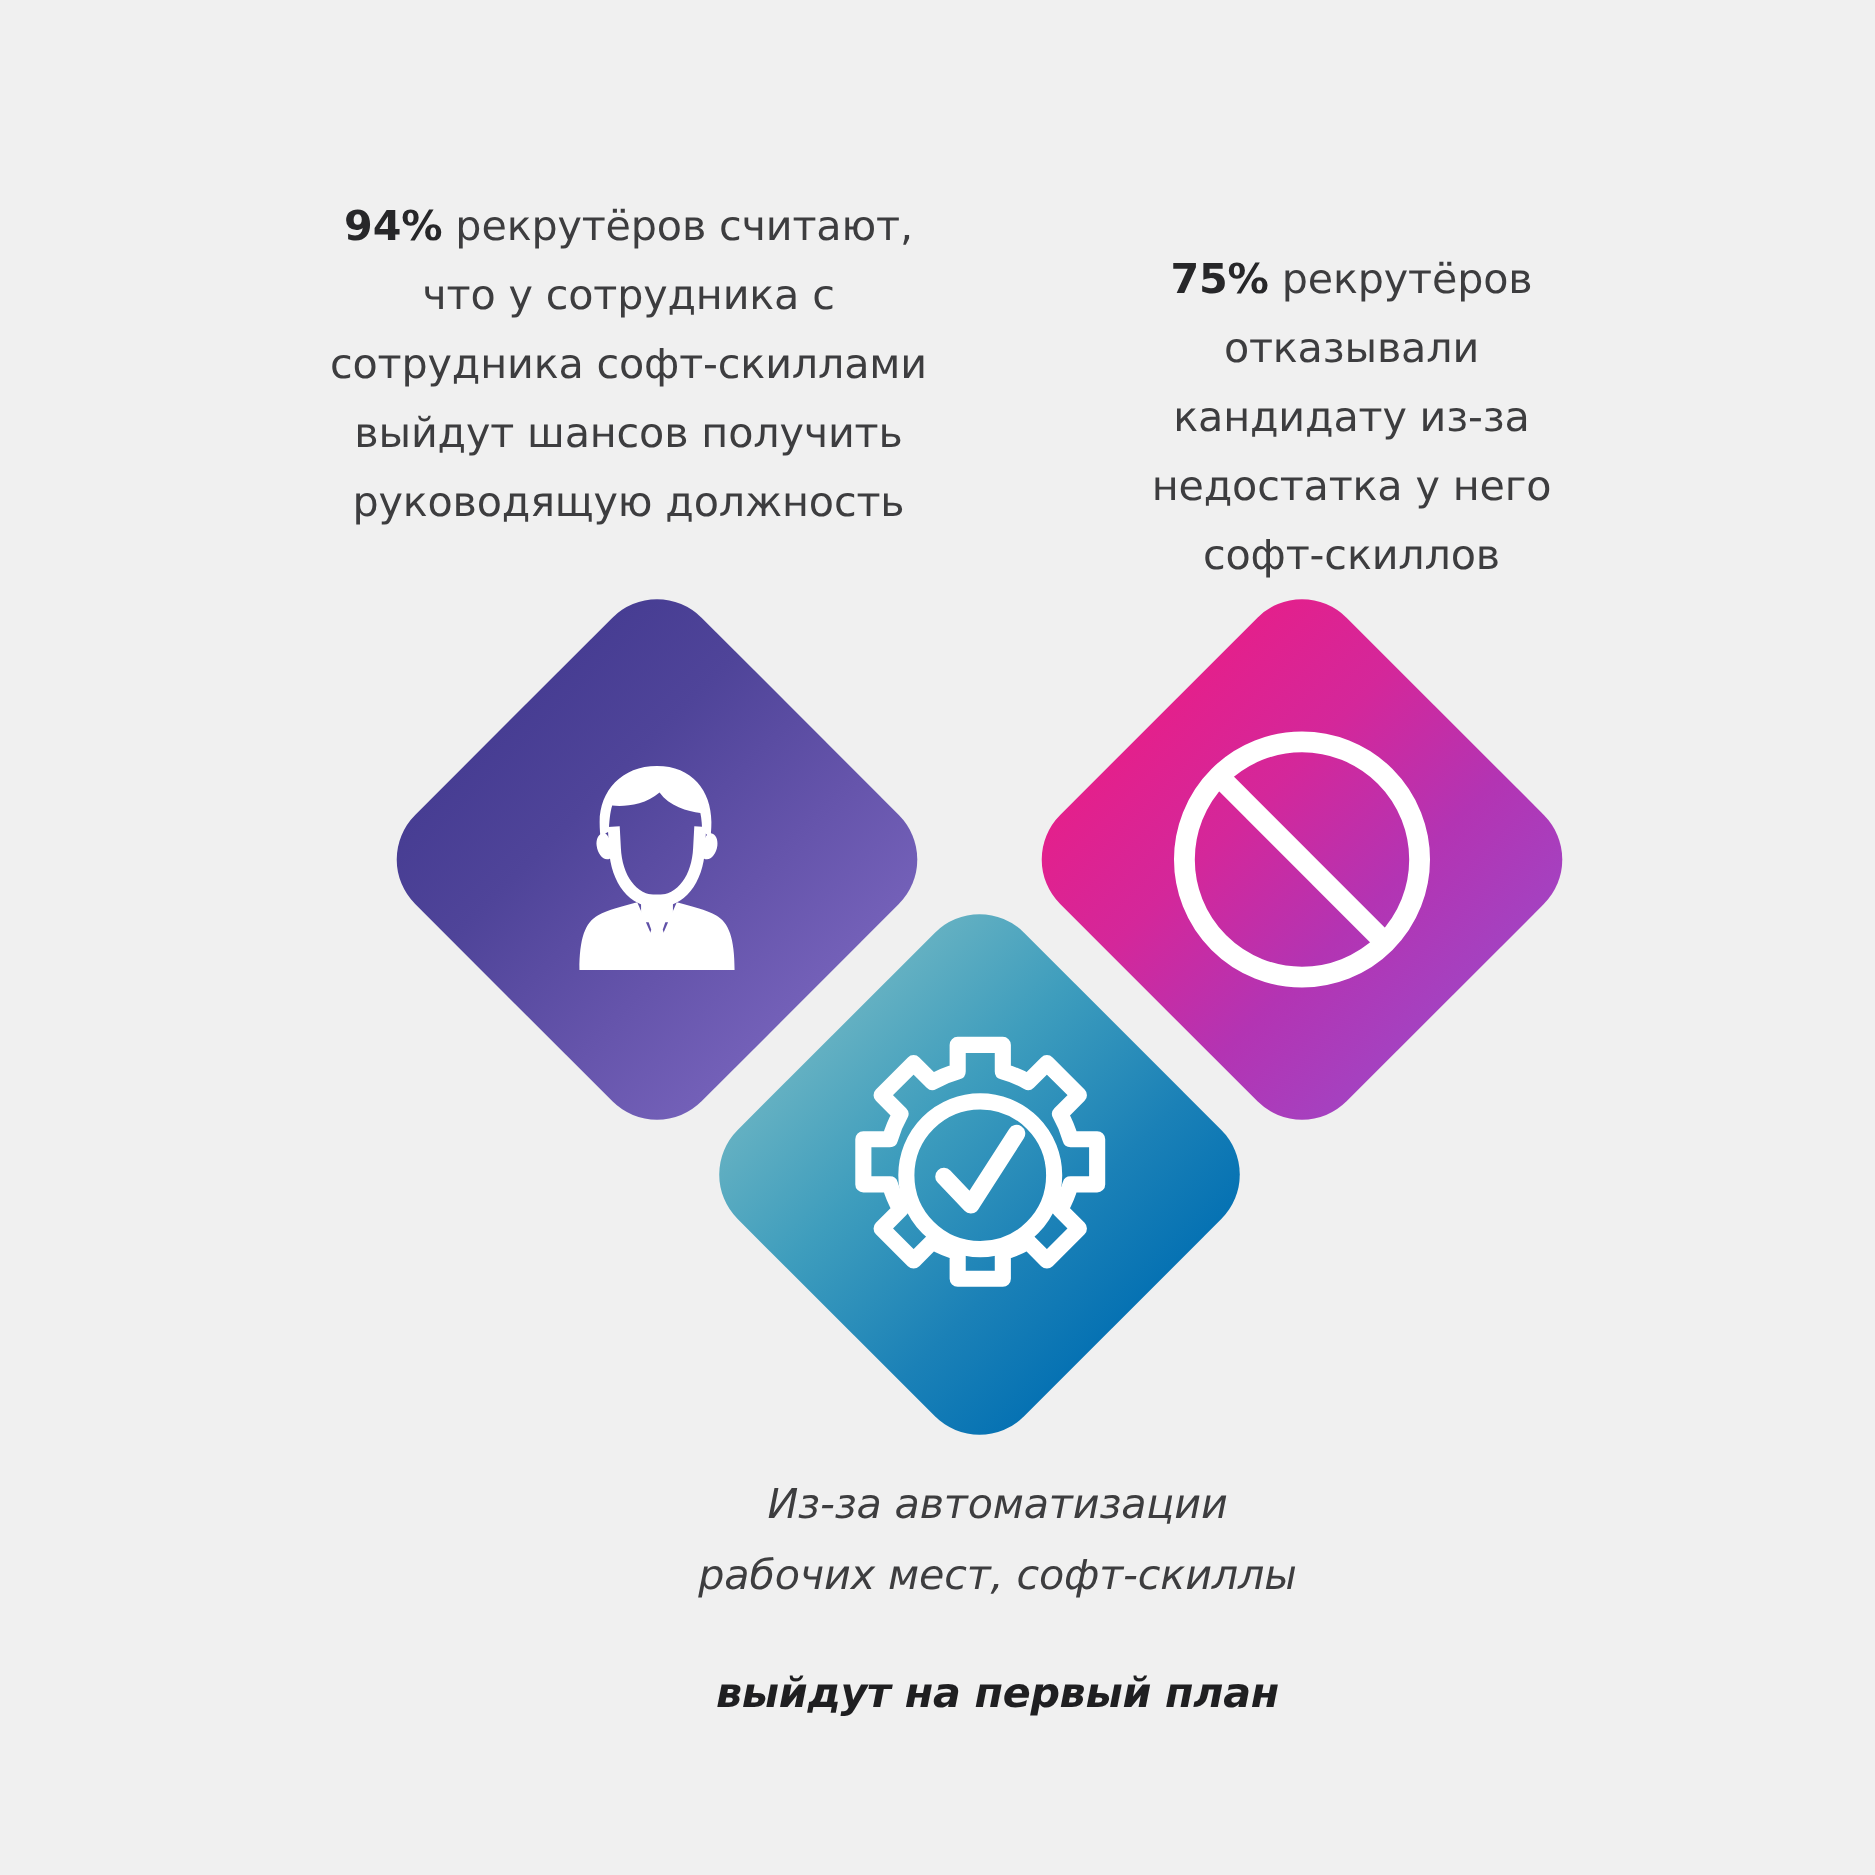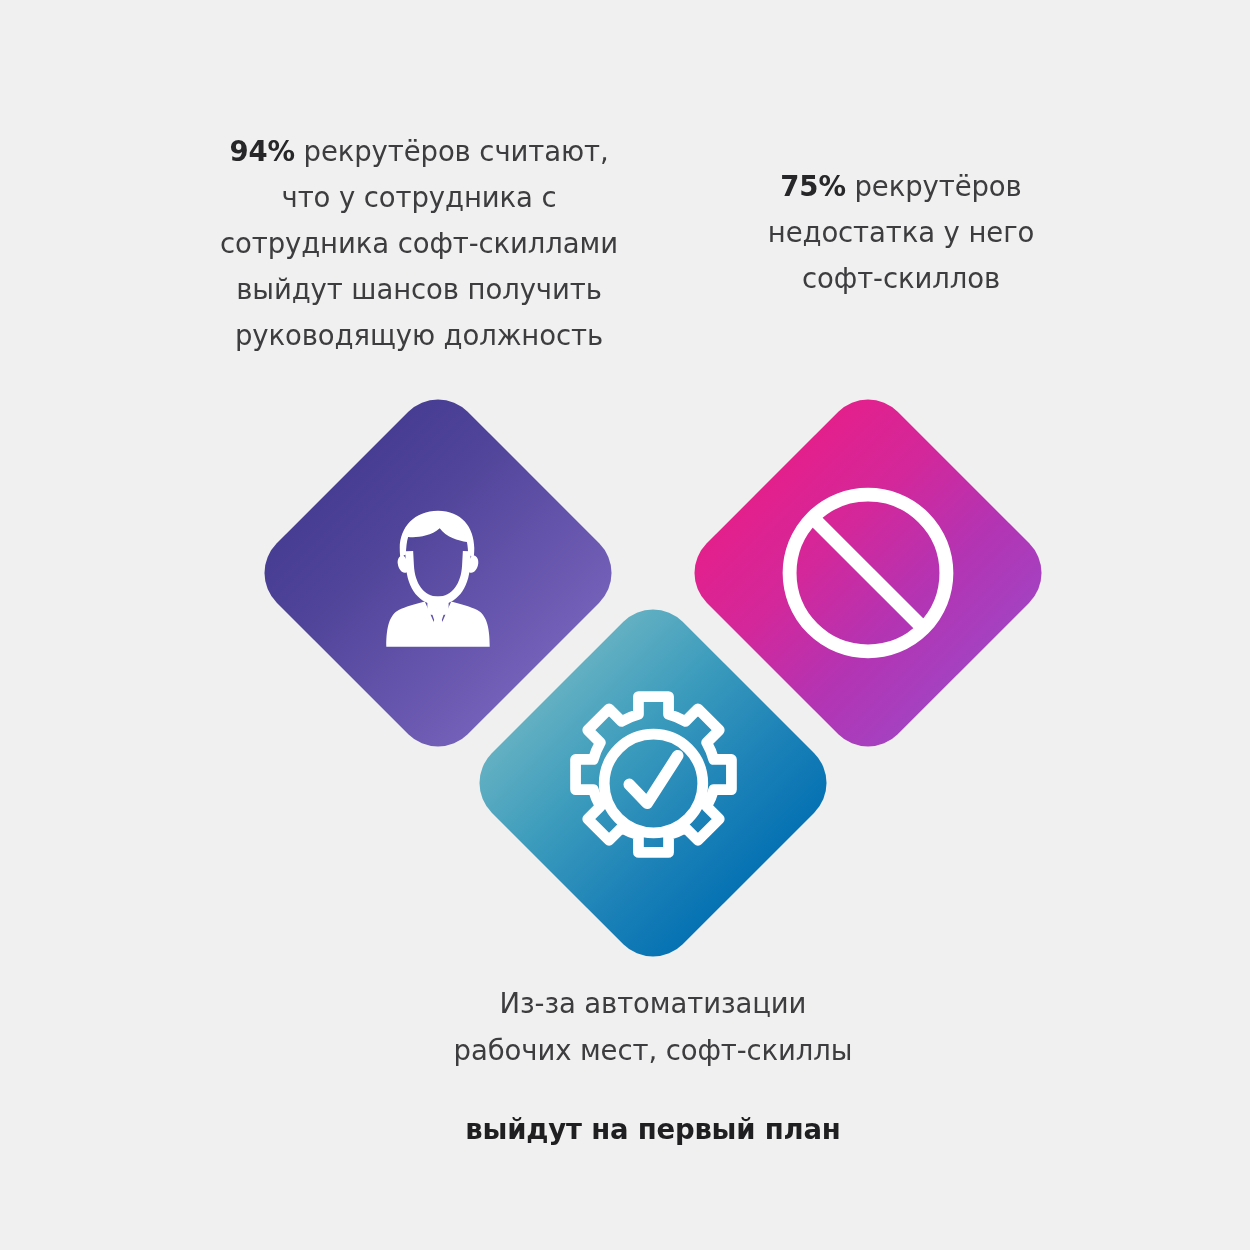--- a/index.html
+++ b/index.html
@@ -46,24 +46,25 @@
     top: 128px;
     width: 468px;
   }
   #caption-right {
     left: 736px;
     top: 128px;
     width: 330px;
     margin-top: 35px;
   }
   #caption-bottom {
-    left: 408px;
+    left: 420px;
     top: 980px;
     width: 490px;
     line-height: 47px;
+    font-style: italic;
   }
   #caption-bottom .bold-line {
     font-weight: 700;
     color: #1f1f21;
     letter-spacing: -0.2px;
     margin-top: 32px;
   }
 
   
   .diamond {
@@ -114,20 +115,22 @@
   <div class="caption" id="caption-left">
     <span class="line"><span class="strong">94%</span><span> рекрутёров считают,</span></span>
     <span class="line">что у сотрудника с</span>
     <span class="line">сотрудника софт-скиллами</span>
     <span class="line">выйдут шансов получить</span>
     <span class="line">руководящую должность</span>
   </div>
 
   <div class="caption" id="caption-right">
     <span class="line"><span class="strong">75%</span><span> рекрутёров</span></span>
+    <span class="line">отказывали</span>
+    <span class="line">кандидату из-за</span>
     <span class="line">недостатка у него</span>
     <span class="line">софт-скиллов</span>
   </div>
 
   <div class="diamond" id="diamond-person">
     <div class="diamond-inner">
       <svg class="icon-svg" width="170" height="170" viewBox="0 0 120 120" aria-hidden="true">
         <g fill="#ffffff">
 
           <path d="M60 16c-16.5 0-27 11.6-27 26.4 0 3.3 .25 6.2 .6 8.6

